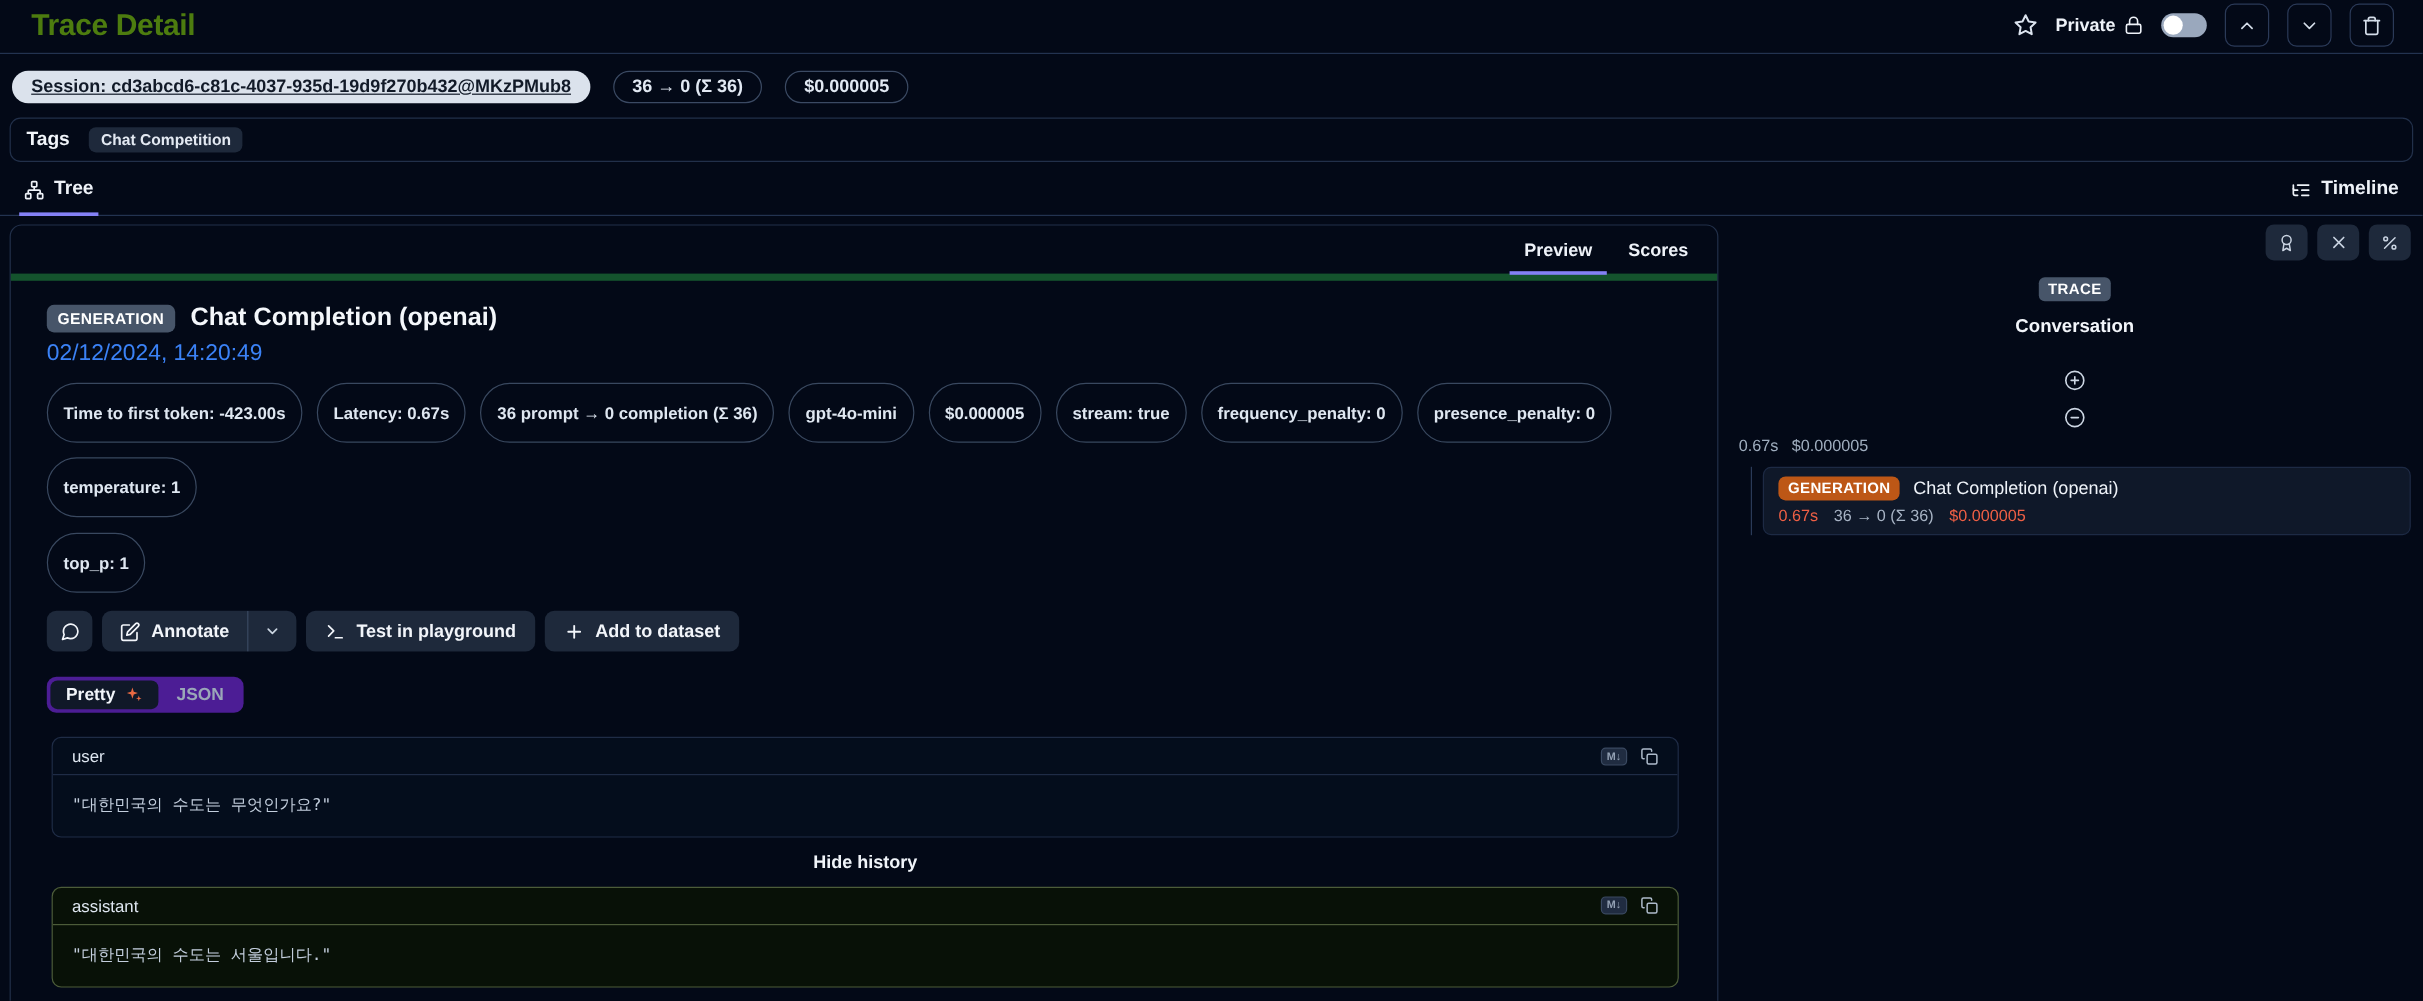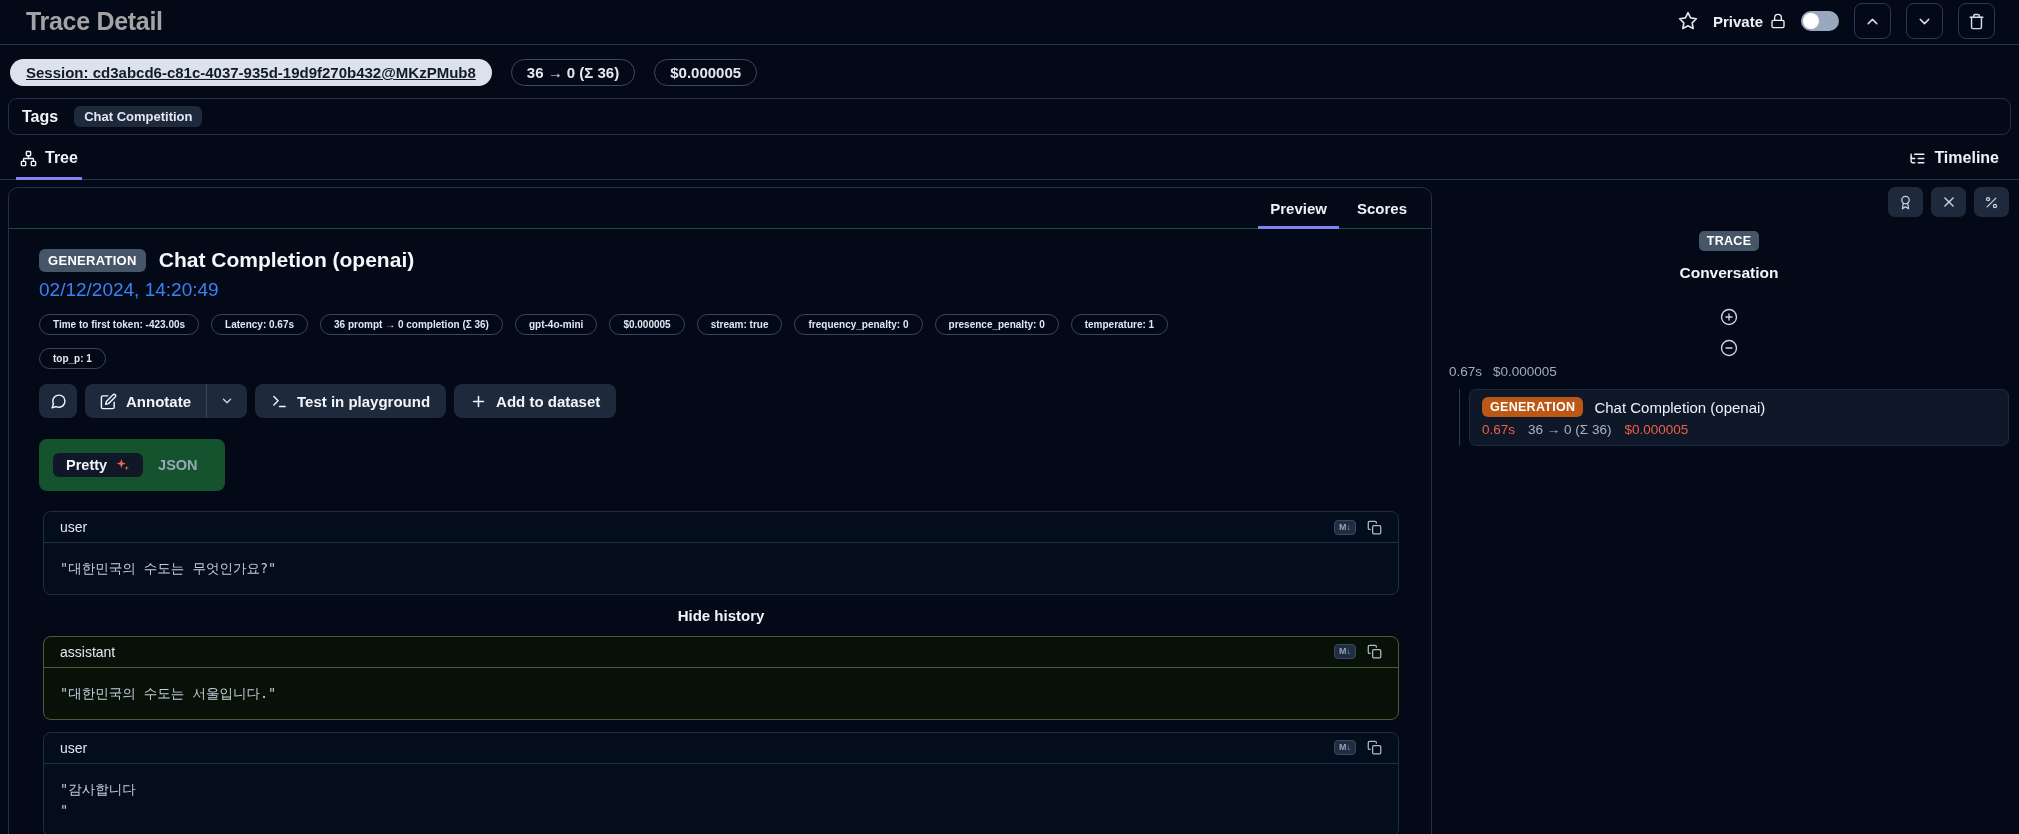--- a/index.html
+++ b/index.html
@@ -12,21 +12,21 @@
     position:relative;
   }
   svg { display:block; }
 
   
   .top-header {
     display:flex; justify-content:space-between; align-items:center;
     padding:6px 24px 8px 26px; height:45px;
     border-bottom:1px solid #233350;
   }
-  .page-title { font-size:25px; font-weight:700; letter-spacing:-0.3px; color:#a3a3a3; }
+  .page-title { font-size:25px; font-weight:700; letter-spacing:-0.3px; color:#4d7c0f; }
   .top-actions { display:flex; align-items:center; gap:15px; }
   .privacy { display:flex; align-items:center; gap:7px; font-size:15px; font-weight:700; color:#eef2f8; }
   .switch { width:38px; height:20px; border-radius:10px; background:#9aa8bd; position:relative; cursor:pointer; }
   .switch .knob { position:absolute; left:2px; top:2px; width:16px; height:16px; border-radius:50%; background:#ffffff; }
   .ghost-btn {
     width:37px; height:36px; border:1px solid #2b3a58; border-radius:8px;
     background:transparent; display:flex; align-items:center; justify-content:center;
     color:#d4dde9; cursor:pointer;
   }
   .icon-plain { color:#dbe3ee; cursor:pointer; display:flex; }
@@ -66,63 +66,63 @@
   .view-tab.active { border-bottom-color:#8481f5; }
 
   
   .main { display:flex; gap:17px; padding:7px 9px 0 8px; align-items:flex-start; }
   .left-panel {
     width:1424px; border:1px solid #22304a; border-radius:10px;
     min-height:624px;
   }
   .panel-tabs {
     display:flex; justify-content:flex-end; gap:6px;
-    padding:4px 12px 0 12px; border-bottom:1px solid #14532d;
+    padding:4px 12px 0 12px; border-bottom:6px solid #14532d;
   }
   .panel-tab {
     font-size:15px; font-weight:600; color:#eef2f8; padding:8px 12px 9px 12px;
     cursor:pointer; border-bottom:3px solid transparent; margin-bottom:-1px;
   }
   .panel-tab.active { border-bottom-color:#8481f5; }
   .panel-content { padding:19px 30px 26px 30px; }
 
   .obs-header { display:flex; align-items:center; gap:13px; }
   .type-badge {
     background:#475569; color:#ffffff; font-size:13px; font-weight:700;
     padding:4px 9px; border-radius:6px; letter-spacing:0.3px;
   }
   .obs-title { font-size:21px; font-weight:700; color:#f4f7fb; }
   .obs-date { margin-top:7px; font-size:19px; color:#3b82f6; }
 
   .pill-row { display:flex; flex-wrap:wrap; gap:12px; margin-top:13px; }
   .pill {
-    border:1px solid #39485f; color:#dfe7f1; font-size:10px; font-weight:600;
-    padding:4px 13px; border-radius:999px; white-space:nowrap;
+    border:1px solid #39485f; color:#dfe7f1; font-size:14px; font-weight:600;
+    padding:16px 13px; border-radius:999px; white-space:nowrap;
   }
 
   .actions-row { display:flex; align-items:center; gap:8px; margin-top:15px; }
   .act-btn {
     background:#1e293b; color:#f2f5fa; border:none; border-radius:8px;
     height:34px; display:flex; align-items:center; gap:9px; padding:0 16px;
     font-size:15px; font-weight:600; font-family:inherit; cursor:pointer;
   }
   .act-icon-btn { width:38px; padding:0; justify-content:center; }
   .split-btn { display:flex; background:#1e293b; border-radius:8px; overflow:hidden; }
   .split-main {
     display:flex; align-items:center; gap:9px; padding:0 15px; height:34px;
     font-size:15px; font-weight:600; color:#f2f5fa; cursor:pointer;
   }
   .split-caret {
     width:41px; height:34px; display:flex; align-items:center; justify-content:center;
     border-left:1px solid #3a4961; color:#cbd5e1; cursor:pointer;
   }
 
   .format-toggle {
-    margin-top:21px; display:inline-flex; background:#14532d; border-radius:8px;
-    padding:14px; gap:2px; align-items:center;
+    margin-top:21px; display:inline-flex; background:#4c1d95; border-radius:8px;
+    padding:3px; gap:2px; align-items:center;
   }
   .seg {
     font-size:14.5px; font-weight:600; color:#9aa7b8; padding:4px 13px;
     border-radius:6px; cursor:pointer; display:flex; align-items:center; gap:7px;
   }
   .seg.active { background:#101828; color:#f2f5fa; }
 
   
   .messages { margin:20px 2px 0 4px; }
   .msg-box {

